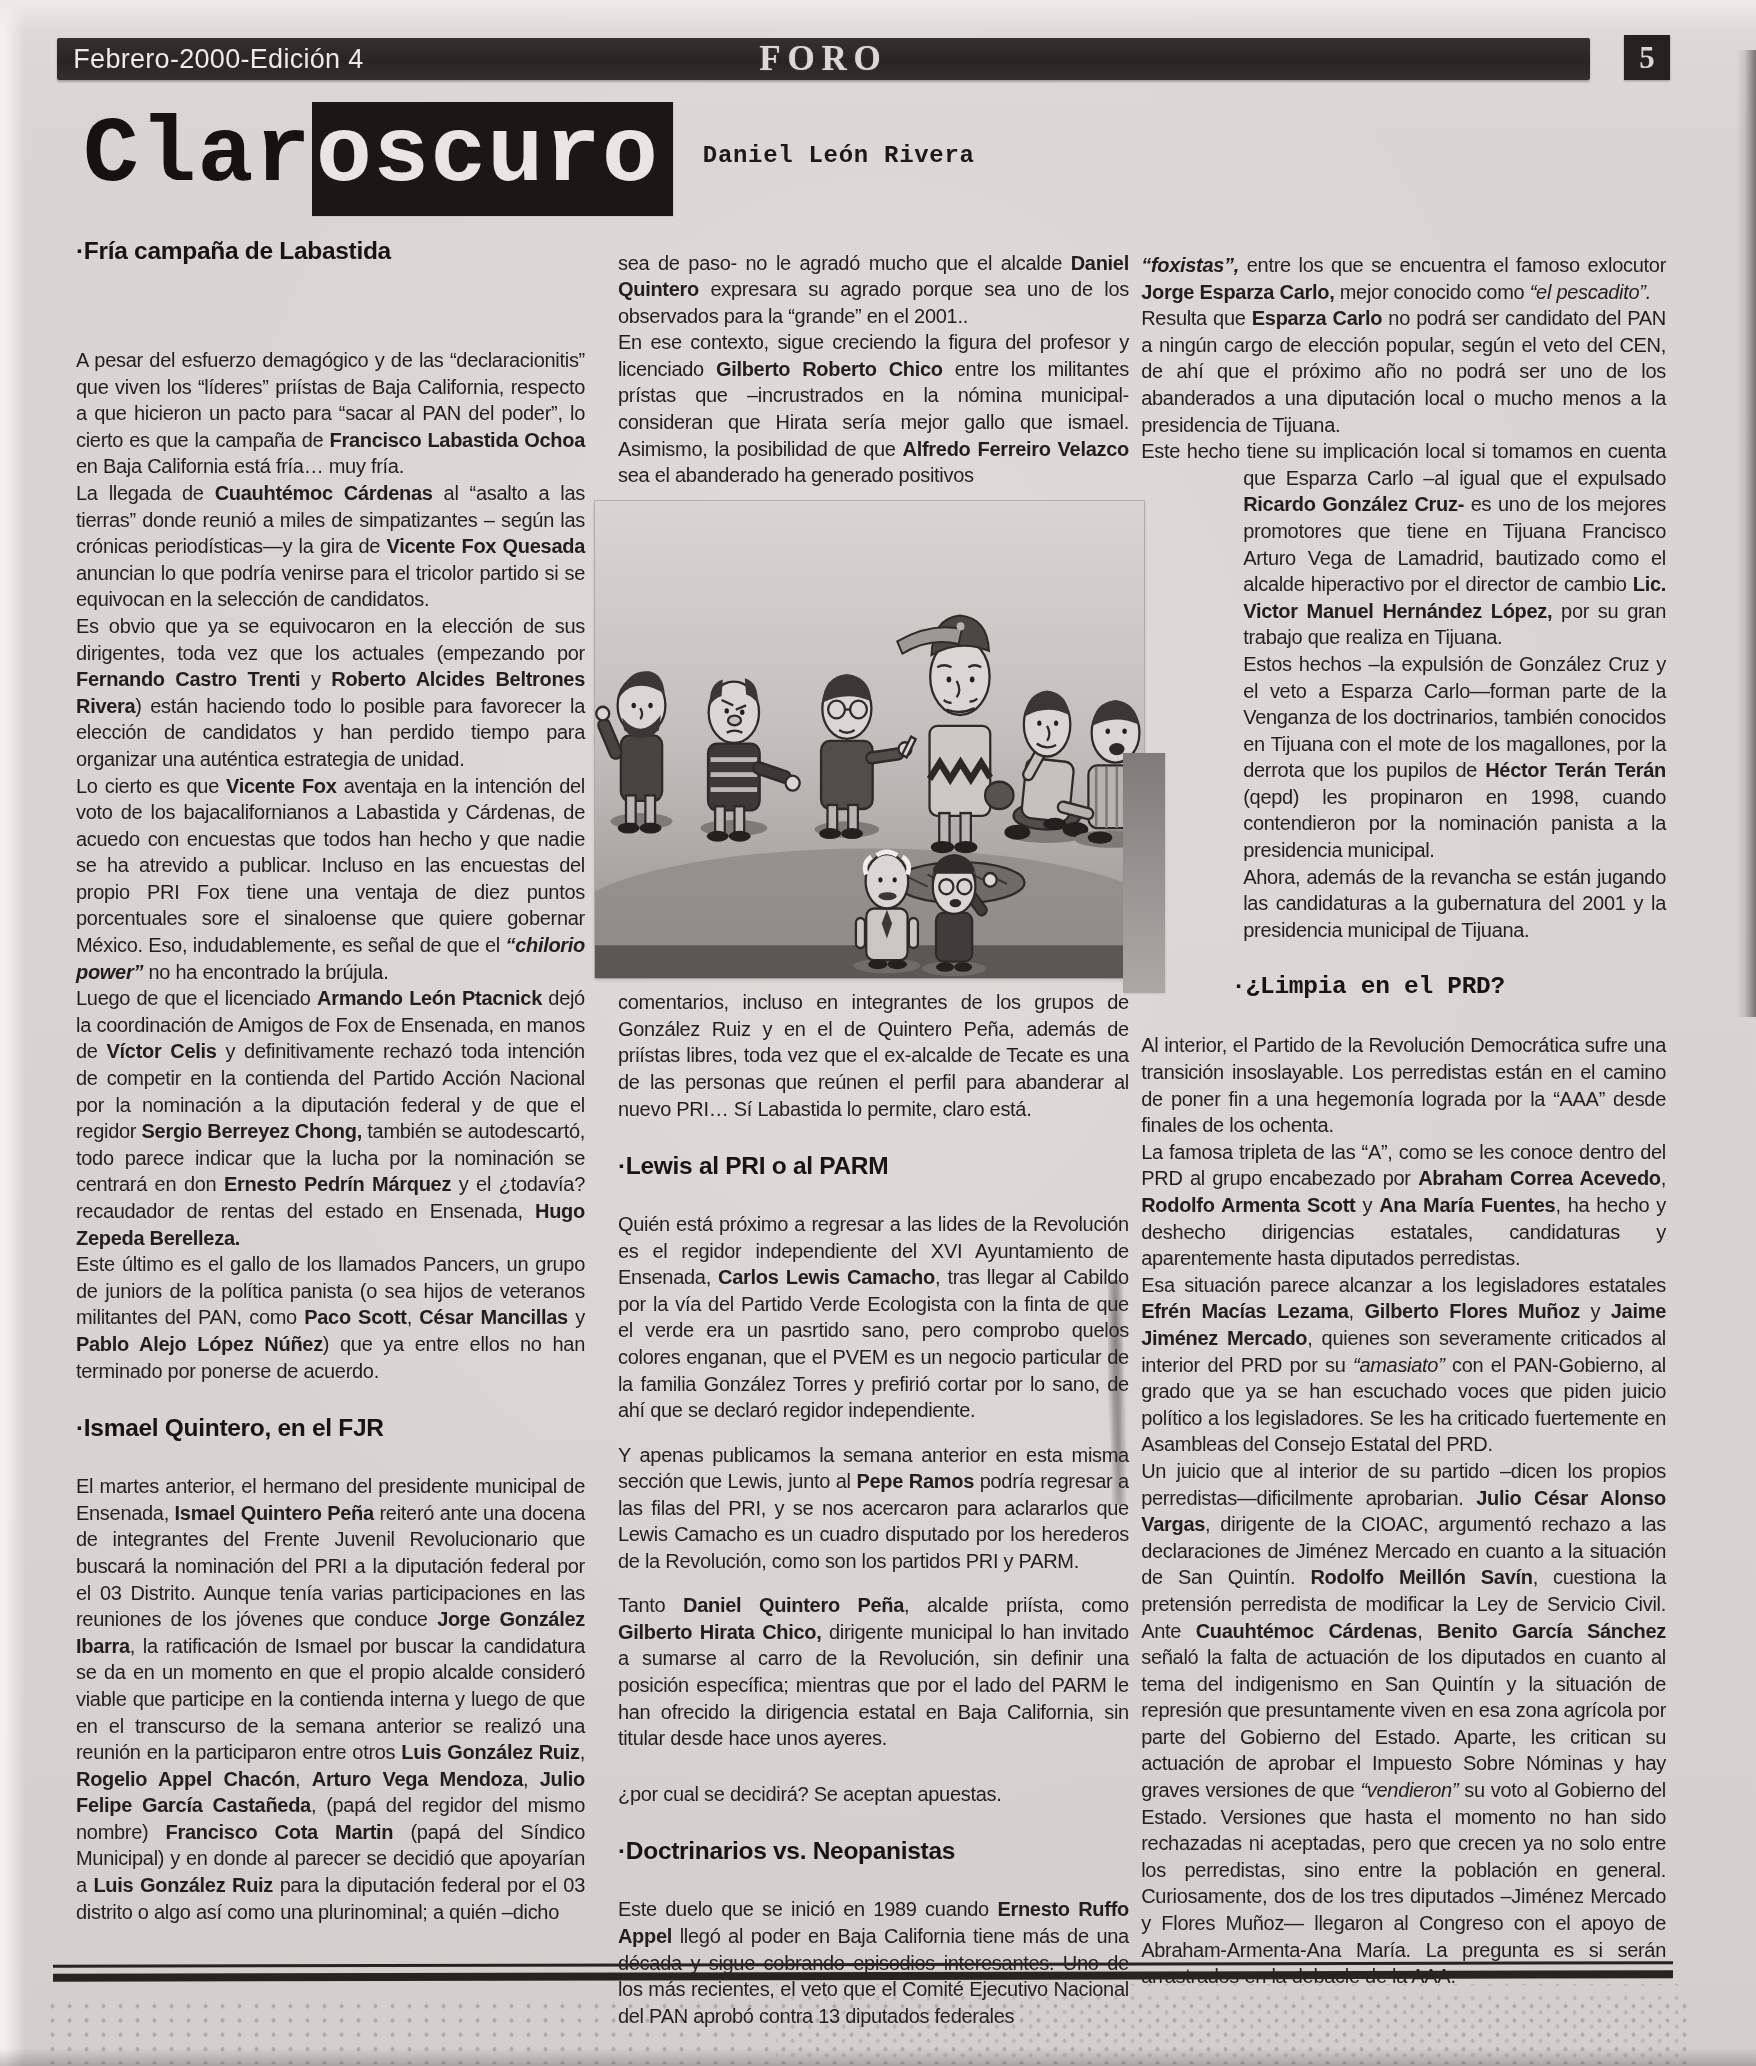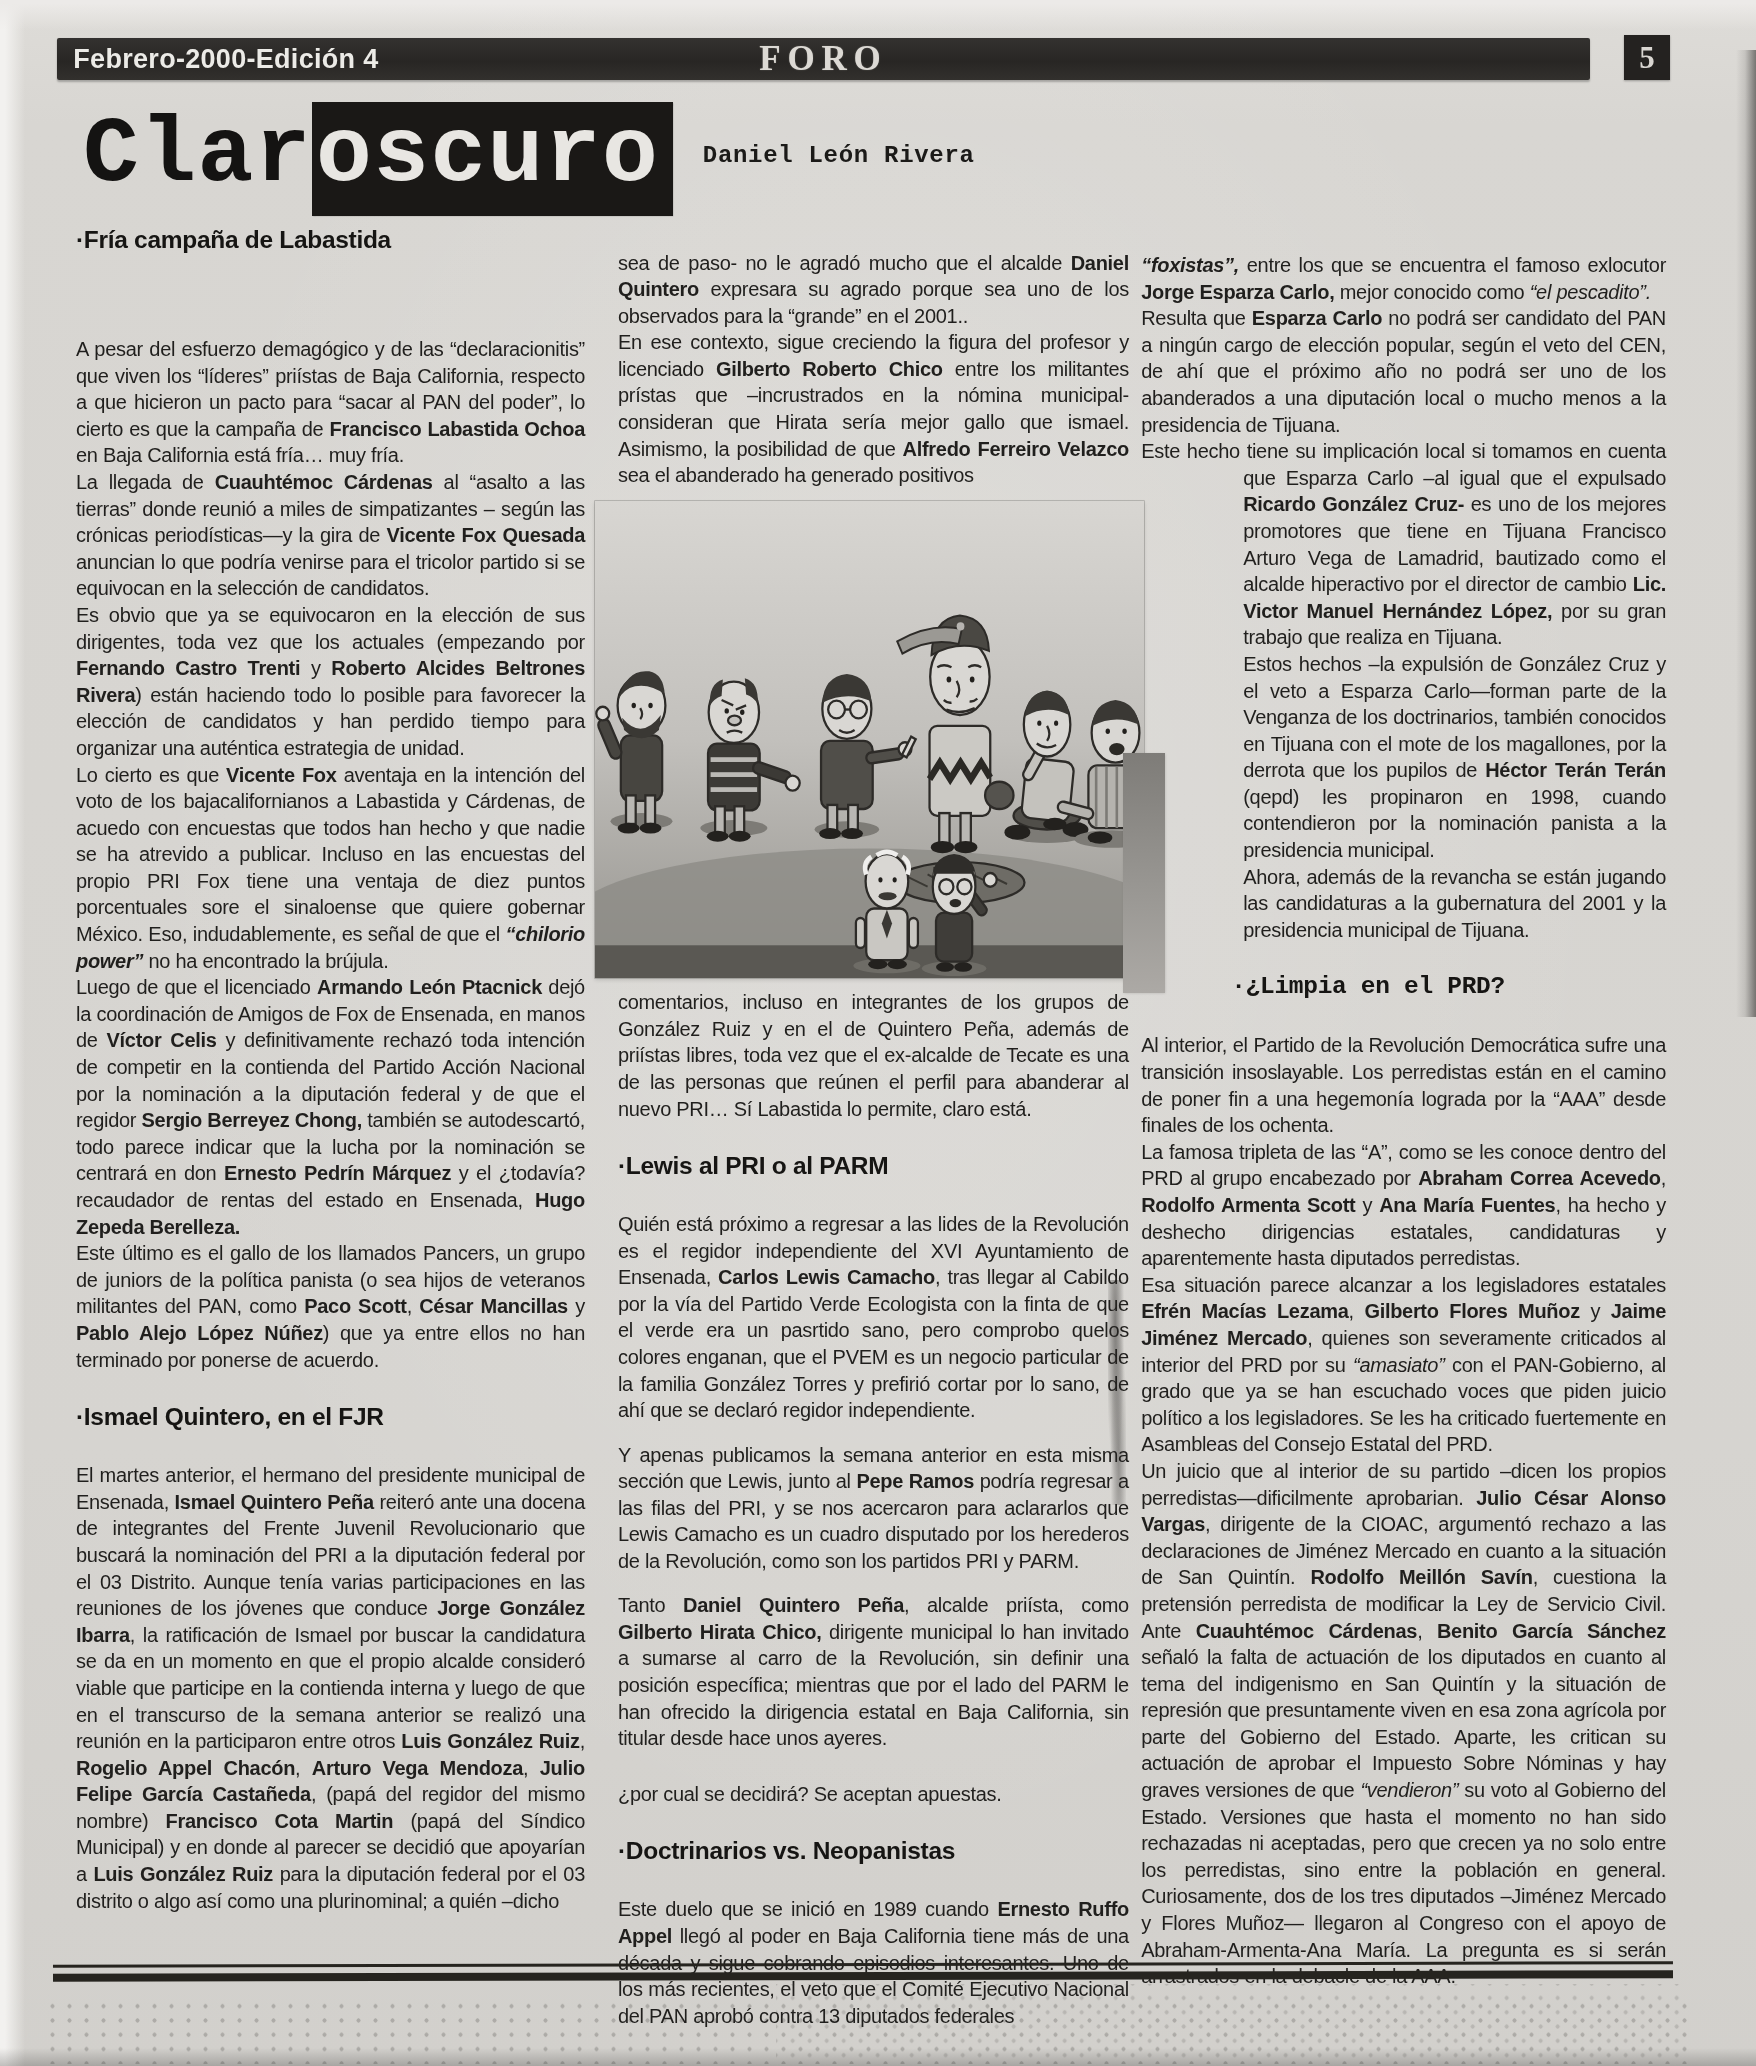--- a/index.html
+++ b/index.html
@@ -22,21 +22,21 @@
   .edge-b{position:absolute;left:0;bottom:0;width:100%;height:17.7px;
     background:linear-gradient(to top, rgba(40,38,36,.25), rgba(40,38,36,0));}
 
   
   .bar{
     position:absolute;left:57px;top:38px;width:1533px;height:42px;
     background:linear-gradient(180deg,#343230,#282624 55%,#32302d);
     border-radius:2px;display:flex;align-items:center;
     box-shadow:0 1.4px 2px rgba(0,0,0,.25);
   }
-  .edition{font-weight:700;font-size:27px;color:#ecebe7;padding-left:16.3px;letter-spacing:0.3px;}
+  .edition{font-weight:400;font-size:27px;color:#ecebe7;padding-left:16.3px;letter-spacing:0.3px;}
   .foro{
     position:absolute;left:0;right:0;text-align:center;
     font-family:"Liberation Serif","DejaVu Serif",serif;
     font-size:35px;font-weight:700;color:#dcd9d4;letter-spacing:6.8px;
     text-shadow:0 0 1.4px #6c6a66;
   }
   .pagenum{
     position:absolute;left:1624px;top:35px;width:46px;height:45px;
     background:#242220;color:#d9d6d1;display:flex;align-items:center;justify-content:center;
     font-family:"Liberation Serif","DejaVu Serif",serif;font-size:31px;font-weight:700;
@@ -64,21 +64,21 @@
     margin:0;text-align:justify;
     font-size:20px;line-height:26.6px;letter-spacing:-0.3px;word-spacing:0.1px;color:#201f1d;
   }
   .para .s1{font-weight:700;}
   .para .s2{font-weight:700;font-style:italic;}
   .para .s3{font-style:italic;margin-top:36px;}
   .heading{
     font-size:24.5px;font-weight:700;letter-spacing:-0.3px;color:#161513;
     margin:29px 0 31px 0;line-height:29px;
   }
-  .column > .heading:first-child{margin-top:0;margin-bottom:82px;}
+  .column > .heading:first-child{margin-top:11px;margin-bottom:82px;}
   .gap1{margin-top:17.7px;}
   .gap2{margin-top:29px;}
   .hang{margin-left:102px;text-indent:-102px;}
   .ind{margin-left:102px;}
   .ind-h{margin-left:90px;font-family:Liberation Mono, monospace;}
 
   
   .cartoon{
     width:calc(100% + 38px);margin:12.3px 0 11px -23px;height:477px;
     background:#c6c4c0;box-shadow:0 0 0 0.7px rgba(70,68,64,.35), 0 2px 4.1px rgba(0,0,0,.15);

